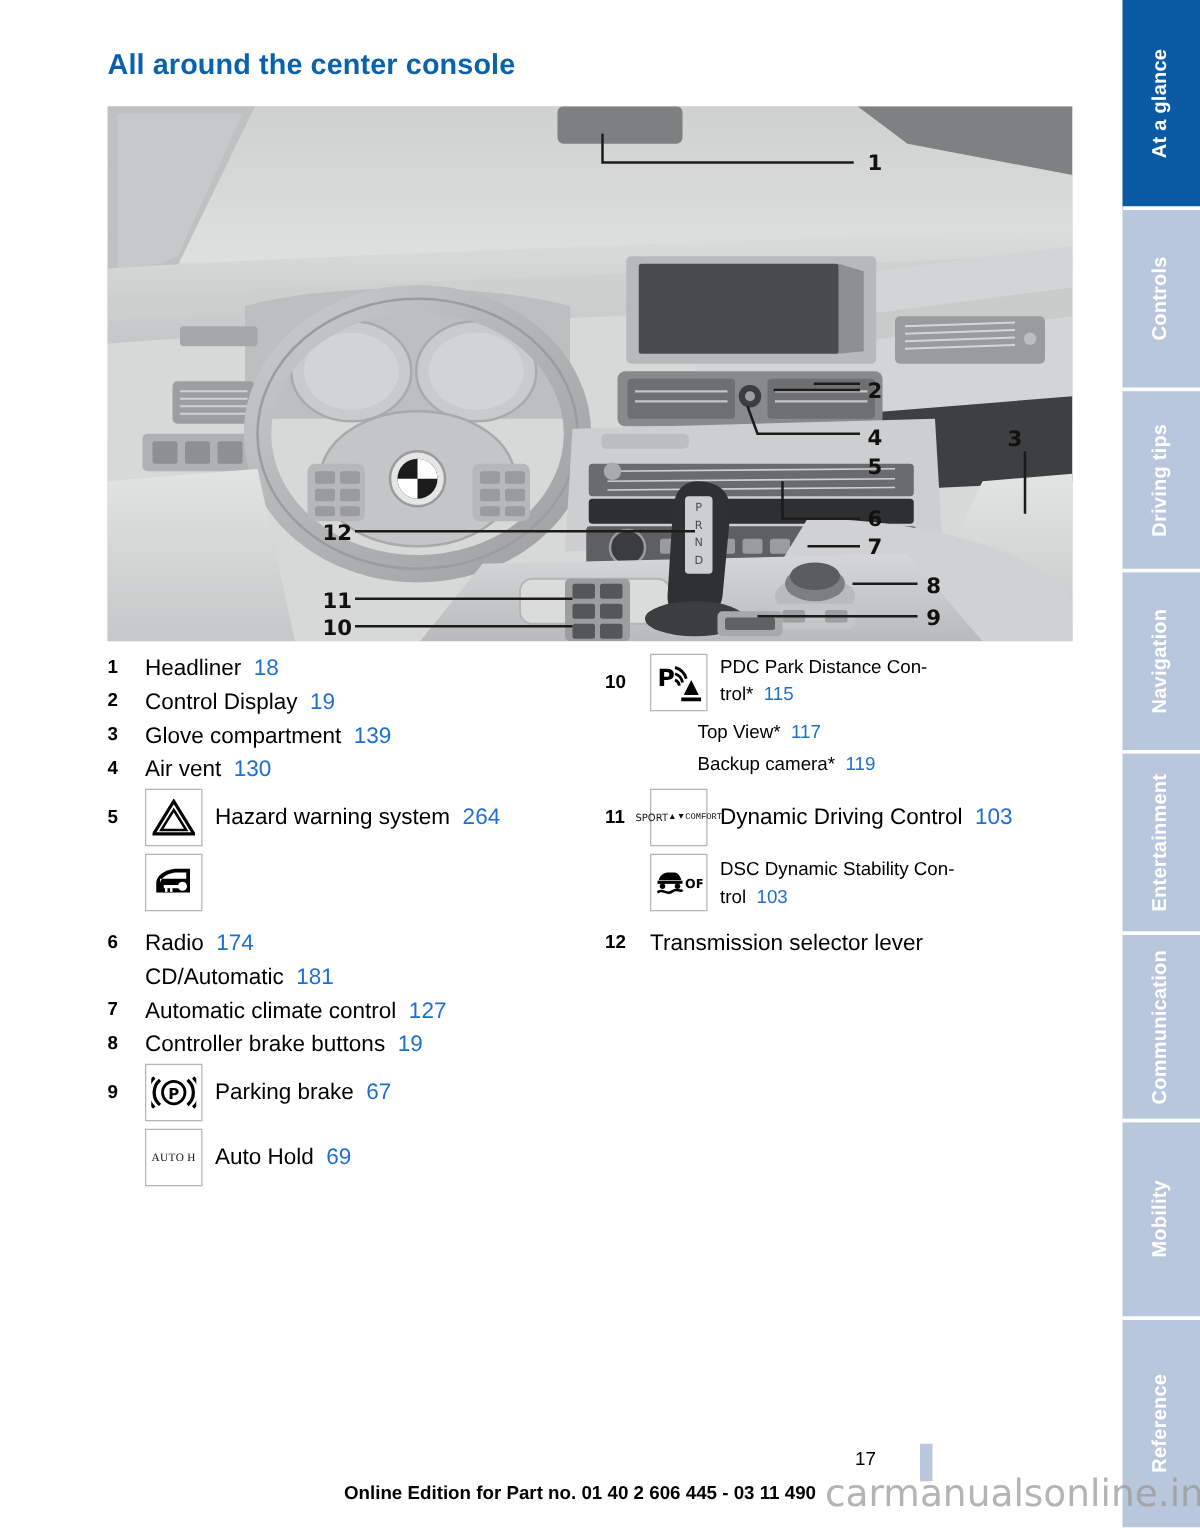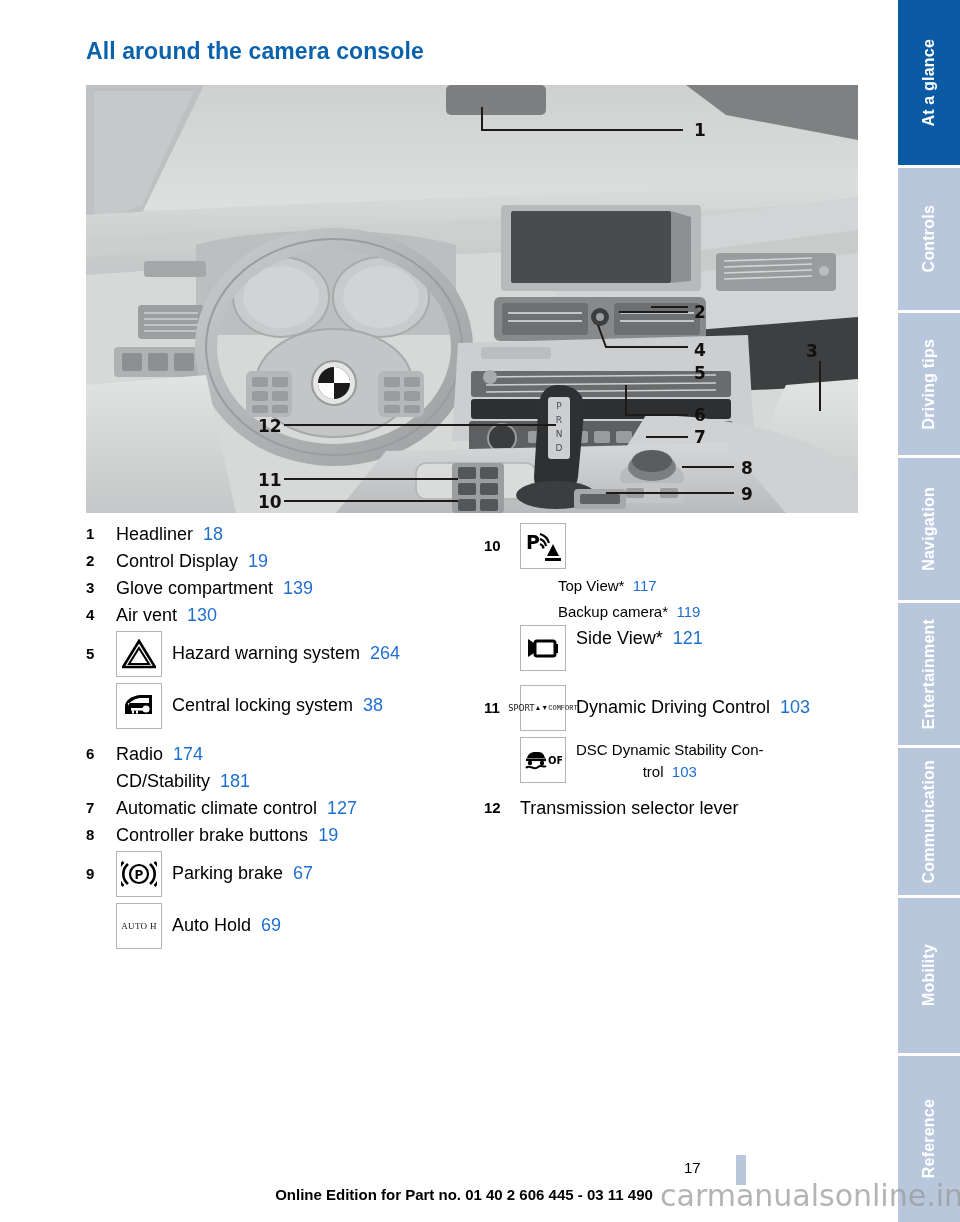--- a/index.html
+++ b/index.html
@@ -146,21 +146,21 @@
     font-size: 30px;
     color: #9b9b9b;
     opacity: .75;
     font-family: "DejaVu Sans", sans-serif;
     white-space: nowrap;
   }
 </style>
 </head>
 <body>
 
-<div class="page-title">All around the camera console</div>
+<div class="page-title">All around the center console</div>
 
 <div class="illustration">
   <svg class="illu-svg" viewBox="0 0 772 428" xmlns="http://www.w3.org/2000/svg">
     <defs>
       <linearGradient id="gDash" x1="0" y1="0" x2="0" y2="1">
         <stop offset="0" stop-color="#dcdddd"></stop>
           <stop offset="1" stop-color="#c5c6c7"></stop>
       </linearGradient>
       <linearGradient id="gSeat" x1="0" y1="0" x2="0" y2="1">
         <stop offset="0" stop-color="#e2e3e3"></stop>
@@ -434,40 +434,36 @@
     <div class="iconbox">
       <svg width="34" height="28" viewBox="0 0 34 28">
         <path d="M3 22 L3 14 C3 9 9 4 18 3 L30 3 L30 22 Z" fill="#000"></path>
         <path d="M6 19 L6 15 C6 11 11 7 18 6 L27 6 L27 11 L6 11 Z" fill="#fff"></path>
         <circle cx="24" cy="17" r="3.6" fill="#fff"></circle>
         <rect x="9" y="16" width="13" height="2.6" fill="#fff"></rect>
         <rect x="10" y="18.5" width="2" height="3" fill="#fff"></rect>
         <rect x="14" y="18.5" width="2" height="3" fill="#fff"></rect>
       </svg>
     </div>
-    <div class="txt" style="padding-top:11px;">
-      <span>Central locking system</span>&nbsp;
-      <span class="pg">38</span>
-    </div>
   </div>
 
   <div class="spacer-sm"></div>
 
   <div class="row">
     <div class="num">6</div>
     <div class="txt">
       <span>Radio</span>&nbsp;
       <span class="pg">174</span>
     </div>
   </div>
 
   <div class="row">
     <div class="num"></div>
     <div class="txt">
-      <span>CD/Stability</span>&nbsp;
+      <span>CD/Automatic</span>&nbsp;
       <span class="pg">181</span>
     </div>
   </div>
 
   <div class="row">
     <div class="num">7</div>
     <div class="txt">
       <span>Automatic climate control</span>&nbsp;
       <span class="pg">127</span>
     </div>
@@ -518,45 +514,39 @@
     <div class="iconbox">
       <svg width="36" height="32" viewBox="0 0 36 32">
         <text x="1" y="19" font-family="DejaVu Sans, sans-serif" font-size="19" font-weight="bold" fill="#000">P</text>
         <path d="M15 4 A13 13 0 0 1 24 13" fill="none" stroke="#000" stroke-width="2.3"></path>
         <path d="M15 9 A9 9 0 0 1 21 16" fill="none" stroke="#000" stroke-width="2.3"></path>
         <path d="M15 14 A5.5 5.5 0 0 1 18.5 18.5" fill="none" stroke="#000" stroke-width="2.3"></path>
         <polygon points="28,14 34,26 22,26" fill="#000"></polygon>
         <rect x="20" y="28" width="16" height="3" fill="#000"></rect>
       </svg>
     </div>
+    <div class="txtblock">
+      <div>PDC Park Distance Con-</div>
+      <div>
+        <span>trol*</span>&nbsp;
+        <span class="pg">115</span>
+      </div>
+    </div>
   </div>
 
   <div class="txtblock indent92" style="margin-top:4px;">
     <span>Top View*</span>&nbsp;
     <span class="pg">117</span>
   </div>
 
   <div class="txtblock indent92" style="margin-top:4px;">
     <span>Backup camera*</span>&nbsp;
     <span class="pg">119</span>
   </div>
 
-  <div class="icon-row" style="margin-left:36px;margin-top:2px;">
-    <div class="iconbox">
-      <svg width="34" height="24" viewBox="0 0 34 24">
-        <rect x="9" y="5" width="20" height="15" rx="2" fill="none" stroke="#000" stroke-width="3"></rect>
-        <polygon points="8,7 2,3 2,21 8,17" fill="#000"></polygon>
-        <rect x="29" y="8" width="3" height="9" fill="#000"></rect>
-      </svg>
-    </div>
-    <div class="txt" style="padding-top:2px;">
-      <span>Side View*</span>&nbsp;
-      <span class="pg">121</span>
-    </div>
-  </div>
 
   <div class="spacer-sm"></div>
 
   <div class="icon-row">
     <div class="num wide">11</div>
     <div class="iconbox" style="flex-direction:row;justify-content:center;">
       <span style="font-size:8px;font-family:'DejaVu Sans', sans-serif;color:#111;line-height:9px;">SPORT</span>
       <span style="font-size:7px;color:#111;line-height:8px;">▲</span>
       <span style="font-size:7px;color:#111;line-height:8px;">▼</span>
       <span style="font-size:7px;font-family:Liberation Mono, monospace;color:#111;line-height:9px;">COMFORT</span>
@@ -571,21 +561,21 @@
     <div class="iconbox">
       <svg width="38" height="26" viewBox="0 0 38 26">
         <path d="M3 11 C4 7 7 5 11 5 L15 5 C18 5 20 7 21 11 Z" fill="#000"></path>
         <rect x="2" y="11.5" width="20" height="2.6" fill="#000"></rect>
         <circle cx="6" cy="16" r="2.2" fill="#000"></circle>
         <circle cx="18" cy="16" r="2.2" fill="#000"></circle>
         <path d="M2 21 C6 17 10 24 14 20 C17 17 20 21 22 19" fill="none" stroke="#000" stroke-width="2"></path>
         <text x="24" y="17" font-family="DejaVu Sans, sans-serif" font-size="10" font-weight="bold" fill="#000">OFF</text>
       </svg>
     </div>
-    <div class="txtblock" style="padding-top:2px;text-align:center;">
+    <div class="txtblock" style="padding-top:2px;">
       <div>DSC Dynamic Stability Con-</div>
       <div>
         <span>trol</span>&nbsp;
         <span class="pg">103</span>
       </div>
     </div>
   </div>
 
   <div class="spacer-sm"></div>
 

